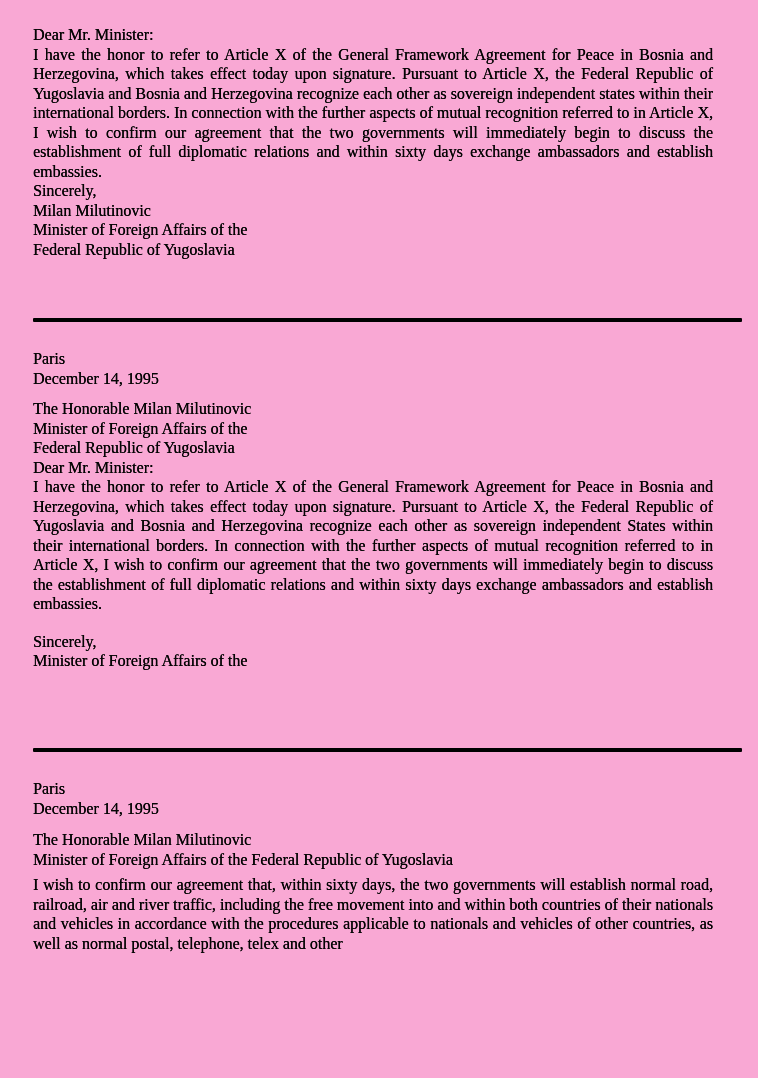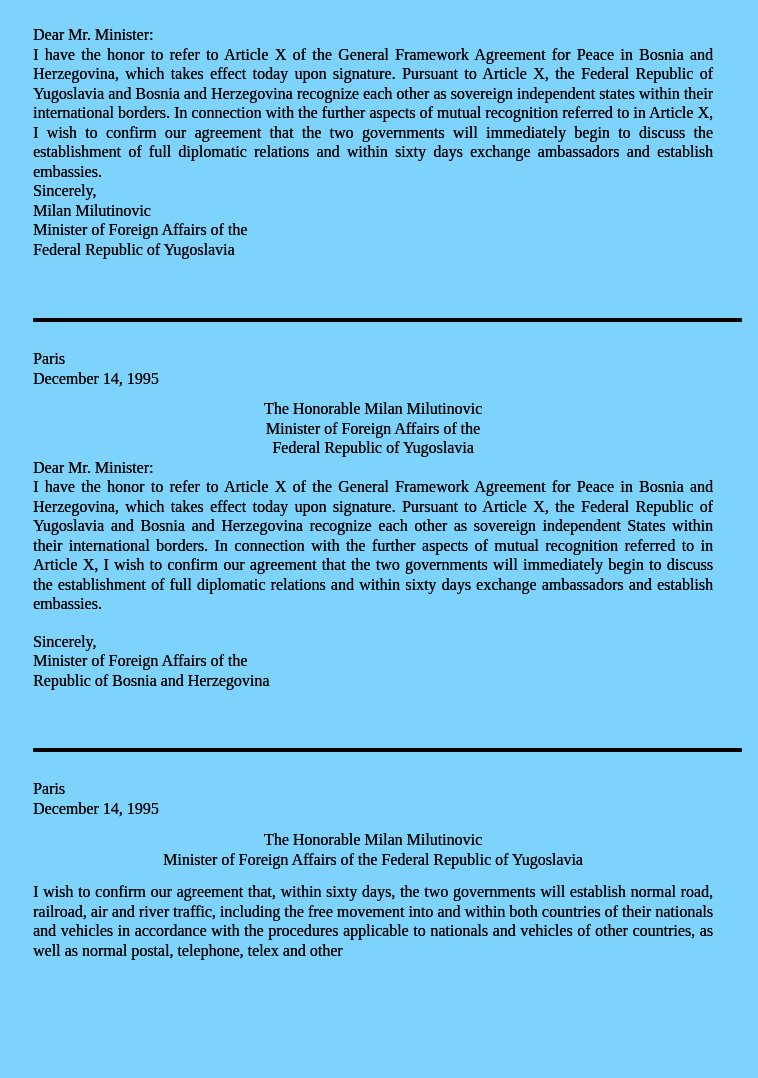--- a/index.html
+++ b/index.html
@@ -4,21 +4,21 @@
 <style>
   html, body {
     margin: 0;
     padding: 0;
     background: #ffffff;
   }
   .page {
     position: relative;
     width: 758px;
     height: 1078px;
-    background: #7dd3fc;
+    background: #f9a8d4;
     font-family: "Liberation Serif", serif;
     color: #050505;
     font-size: 16px;
     line-height: 19.5px;
     overflow: hidden;
     text-shadow: 0.2px 0 0 #050505;
   }
   .letter {
     position: absolute;
     left: 33px;
@@ -26,27 +26,27 @@
   }
   .sec1 { top: 25px; }
   .sec2 { top: 349px; }
   .sec3 { top: 779px; }
   .letter p { margin: 0; }
   .salutation { margin: 0; }
   .body-par {
     margin-top: 12px;
     text-align: justify;
   }
-  .sec3 .body-par { margin-top: 13px; }
+  .sec3 .body-par { margin-top: 6px; }
   .closing { margin-top: 17px; }
   .sig-block { margin-top: 0; }
   .sig-block p, .addr-block p, .placedate-block p { margin: 0; }
   .close-sig-block { margin-top: 18px; }
   .close-sig-block p { margin: 0; }
-  .addr-block { margin-top: 11px; text-align: center; }
+  .addr-block { margin-top: 11px; }
   .sec3 .addr-block { margin-top: 12px; }
   .salutation-2 { margin-top: 11px; }
   .divider {
     position: absolute;
     left: 33px;
     width: 709px;
     height: 4px;
     background: #000000;
     border-radius: 1px;
   }
@@ -87,21 +87,20 @@
     <div class="addr-block">
       <p>The Honorable Milan Milutinovic</p>
       <p>Minister of Foreign Affairs of the</p>
       <p>Federal Republic of Yugoslavia</p>
     </div>
     <p class="salutation salutation-2">Dear Mr. Minister:</p>
     <p class="body-par">I have the honor to refer to Article X of the General Framework Agreement for Peace in Bosnia and Herzegovina, which takes effect today upon signature. Pursuant to Article X, the Federal Republic of Yugoslavia and Bosnia and Herzegovina recognize each other as sovereign independent States within their international borders. In connection with the further aspects of mutual recognition referred to in Article X, I wish to confirm our agreement that the two governments will immediately begin to discuss the establishment of full diplomatic relations and within sixty days exchange ambassadors and establish embassies.</p>
     <div class="close-sig-block">
       <p>Sincerely,</p>
       <p>Minister of Foreign Affairs of the</p>
-      <p>Republic of Bosnia and Herzegovina</p>
     </div>
   </section>
 
   <div class="divider div2"></div>
 
   <section class="letter sec3">
     <div class="placedate-block">
       <p>Paris</p>
       <p>December 14, 1995</p>
     </div>

